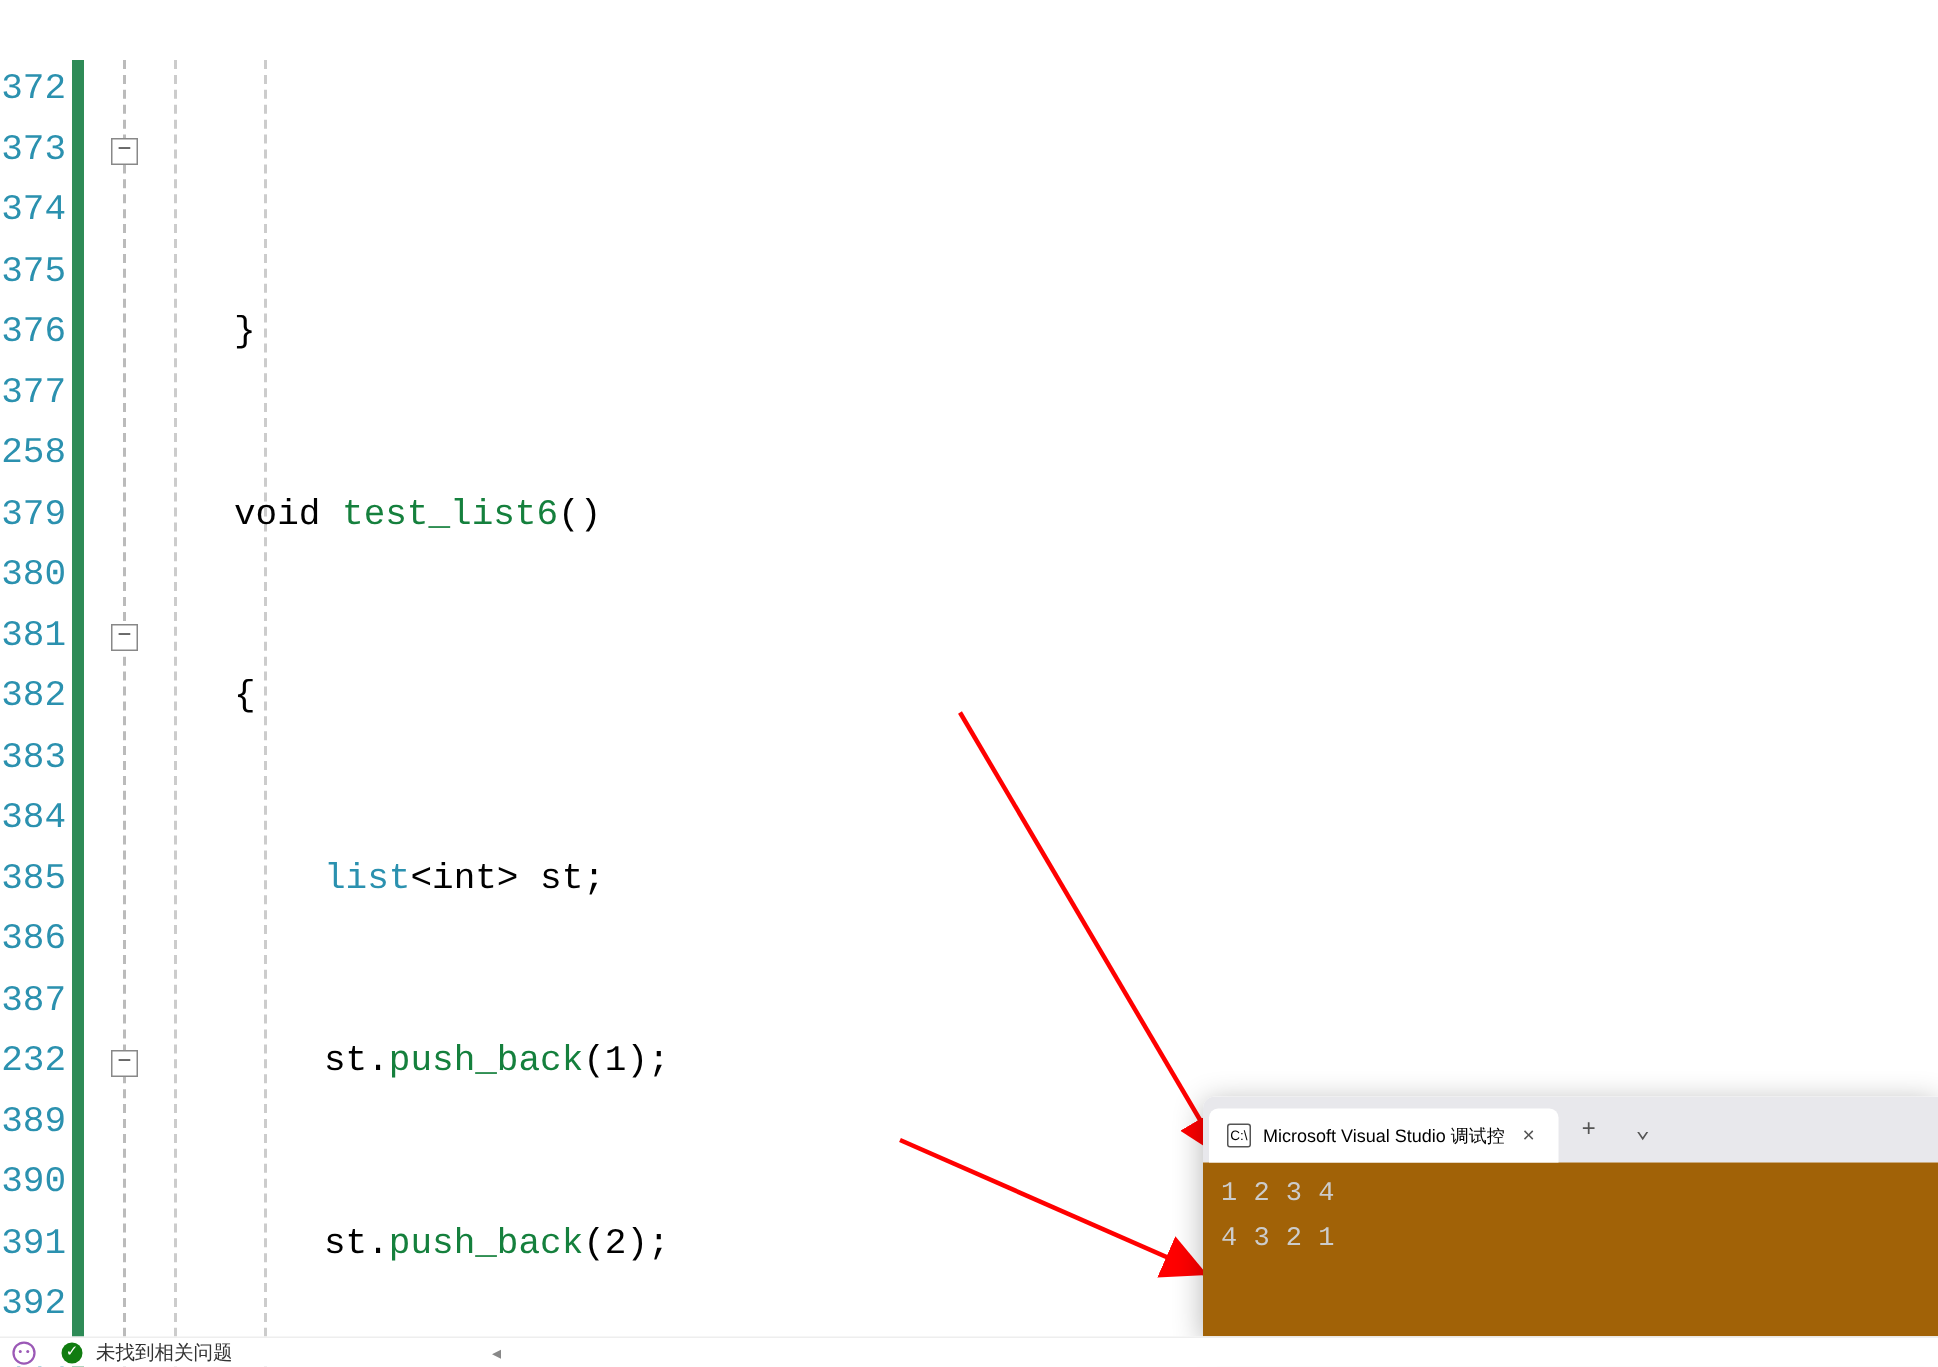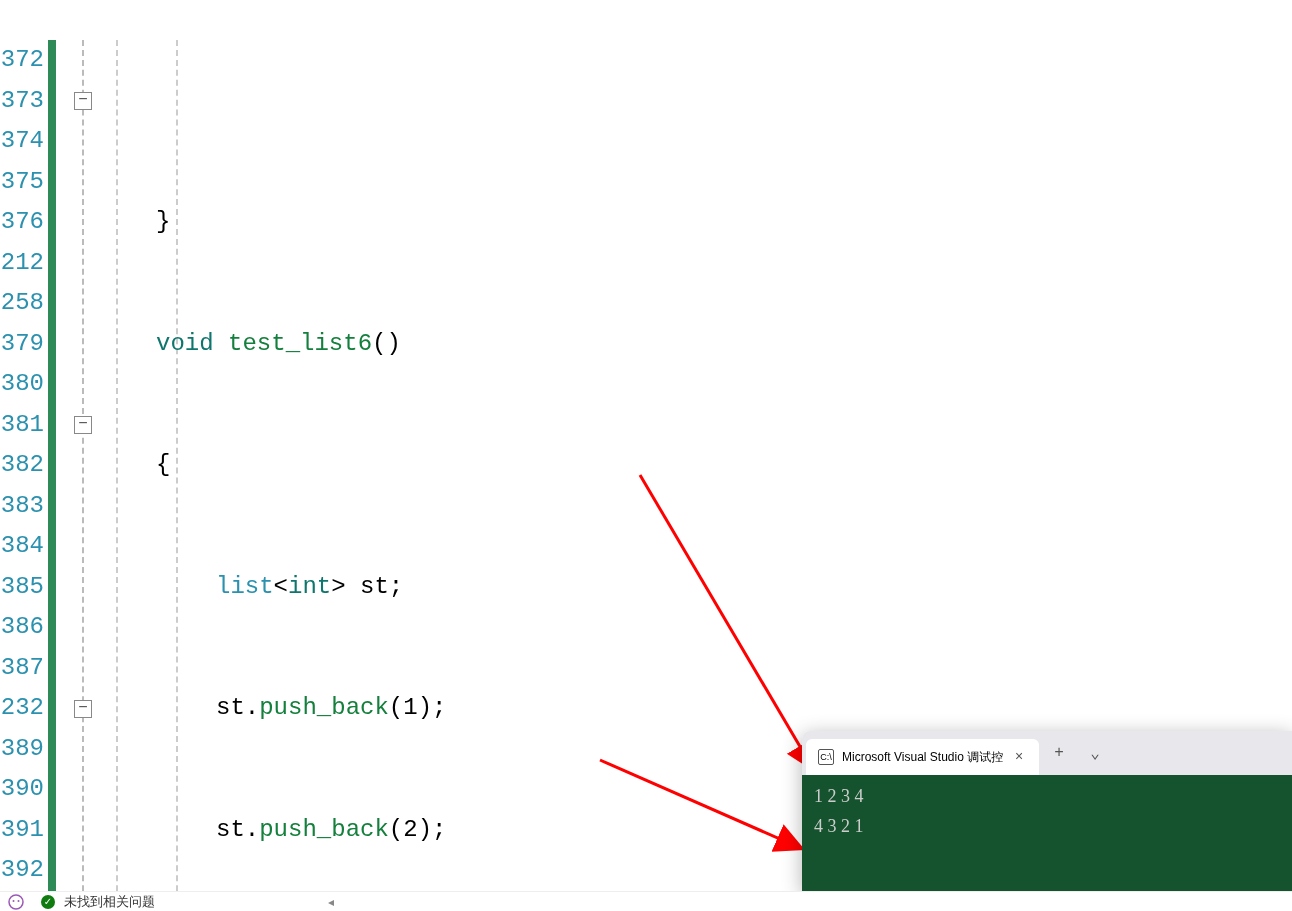--- a/index.html
+++ b/index.html
@@ -8,47 +8,47 @@
 .gutter { width:48px; flex-shrink:0; color:#2b91af; text-align:right; font-size:24px; line-height:40.5px; padding-right:4px; user-select:none; }
 .gutter div { height:40.5px; }
 .marker-col { width:8px; background:#2e8b57; flex-shrink:0; }
 .margin { width:14px; background:#fff; flex-shrink:0; }
 .fold-col { width:26px; flex-shrink:0; position:relative; }
 .fold-line { position:absolute; left:12px; top:0; bottom:0; width:0; border-left:2px dashed #bbb; }
 .fold-box { position:absolute; left:4px; width:18px; height:18px; border:1px solid #888; background:#fff; font-size:16px; line-height:14px; text-align:center; color:#555; cursor:pointer; }
 .code { flex:1; position:relative; font-size:24px; line-height:40.5px; white-space:pre; }
 .code-line { height:40.5px; position:relative; padding-left:0; }
 .indent-guide { position:absolute; top:0; bottom:0; width:0; border-left:2px dashed #ccc; }
-.kw { color:#0f766e; }
+.kw { color:#000000; }
 .type { color:#2b91af; }
 .func { color:#15803d; }
 .status { position:absolute; bottom:0; left:0; right:0; height:20px; background:#fff; display:flex; align-items:center; font-size:13px; font-family:'Segoe UI',sans-serif; color:#333; border-top:1px solid #eee; }
 .status-icon { width:20px; height:20px; margin:0 6px; display:flex; align-items:center; justify-content:center; }
 .check { width:14px; height:14px; border-radius:50%; background:#107c10; color:#fff; font-size:10px; line-height:14px; text-align:center; }
 .terminal { position:absolute; right:0; bottom:20px; width:490px; height:160px; border-radius:8px 0 0 0; overflow:hidden; box-shadow:0 4px 20px rgba(0,0,0,.3); }
 .term-tabs { height:44px; background:#e8e8ec; display:flex; align-items:center; padding:0 4px; }
 .term-tab { height:36px; background:#fff; border-radius:6px 6px 0 0; display:flex; align-items:center; padding:0 12px; font-size:12px; font-family:'Segoe UI',sans-serif; gap:8px; margin-top:8px; }
 .term-tab-icon { width:16px; height:16px; border:1px solid #555; border-radius:2px; font-size:9px; line-height:14px; text-align:center; }
 .term-close { width:16px; height:16px; font-size:14px; line-height:14px; text-align:center; cursor:pointer; color:#555; }
 .term-btn { width:32px; height:32px; display:flex; align-items:center; justify-content:center; font-size:16px; color:#555; cursor:pointer; margin-left:4px; }
-.term-body { height:116px; background:#14532d; color:#ccc; font-family:Liberation Serif, serif; font-size:18px; line-height:30px; padding:6px 12px; }
+.term-body { height:116px; background:#a16207; color:#ccc; font-family:Liberation Mono, monospace; font-size:18px; line-height:30px; padding:6px 12px; }
 .term-path { color:#ccc; font-size:17px; overflow:hidden; white-space:nowrap; }
 .arrow { position:absolute; pointer-events:none; }
 </style>
 </head>
 <body>
 
 <div class="editor">
   <div class="gutter">
     <div>372</div>
     <div>373</div>
     <div>374</div>
     <div>375</div>
     <div>376</div>
-    <div>212</div>
+    <div>377</div>
     <div>258</div>
     <div>379</div>
     <div>380</div>
     <div>381</div>
     <div>382</div>
     <div>383</div>
     <div>384</div>
     <div>385</div>
     <div>386</div>
     <div>387</div>

